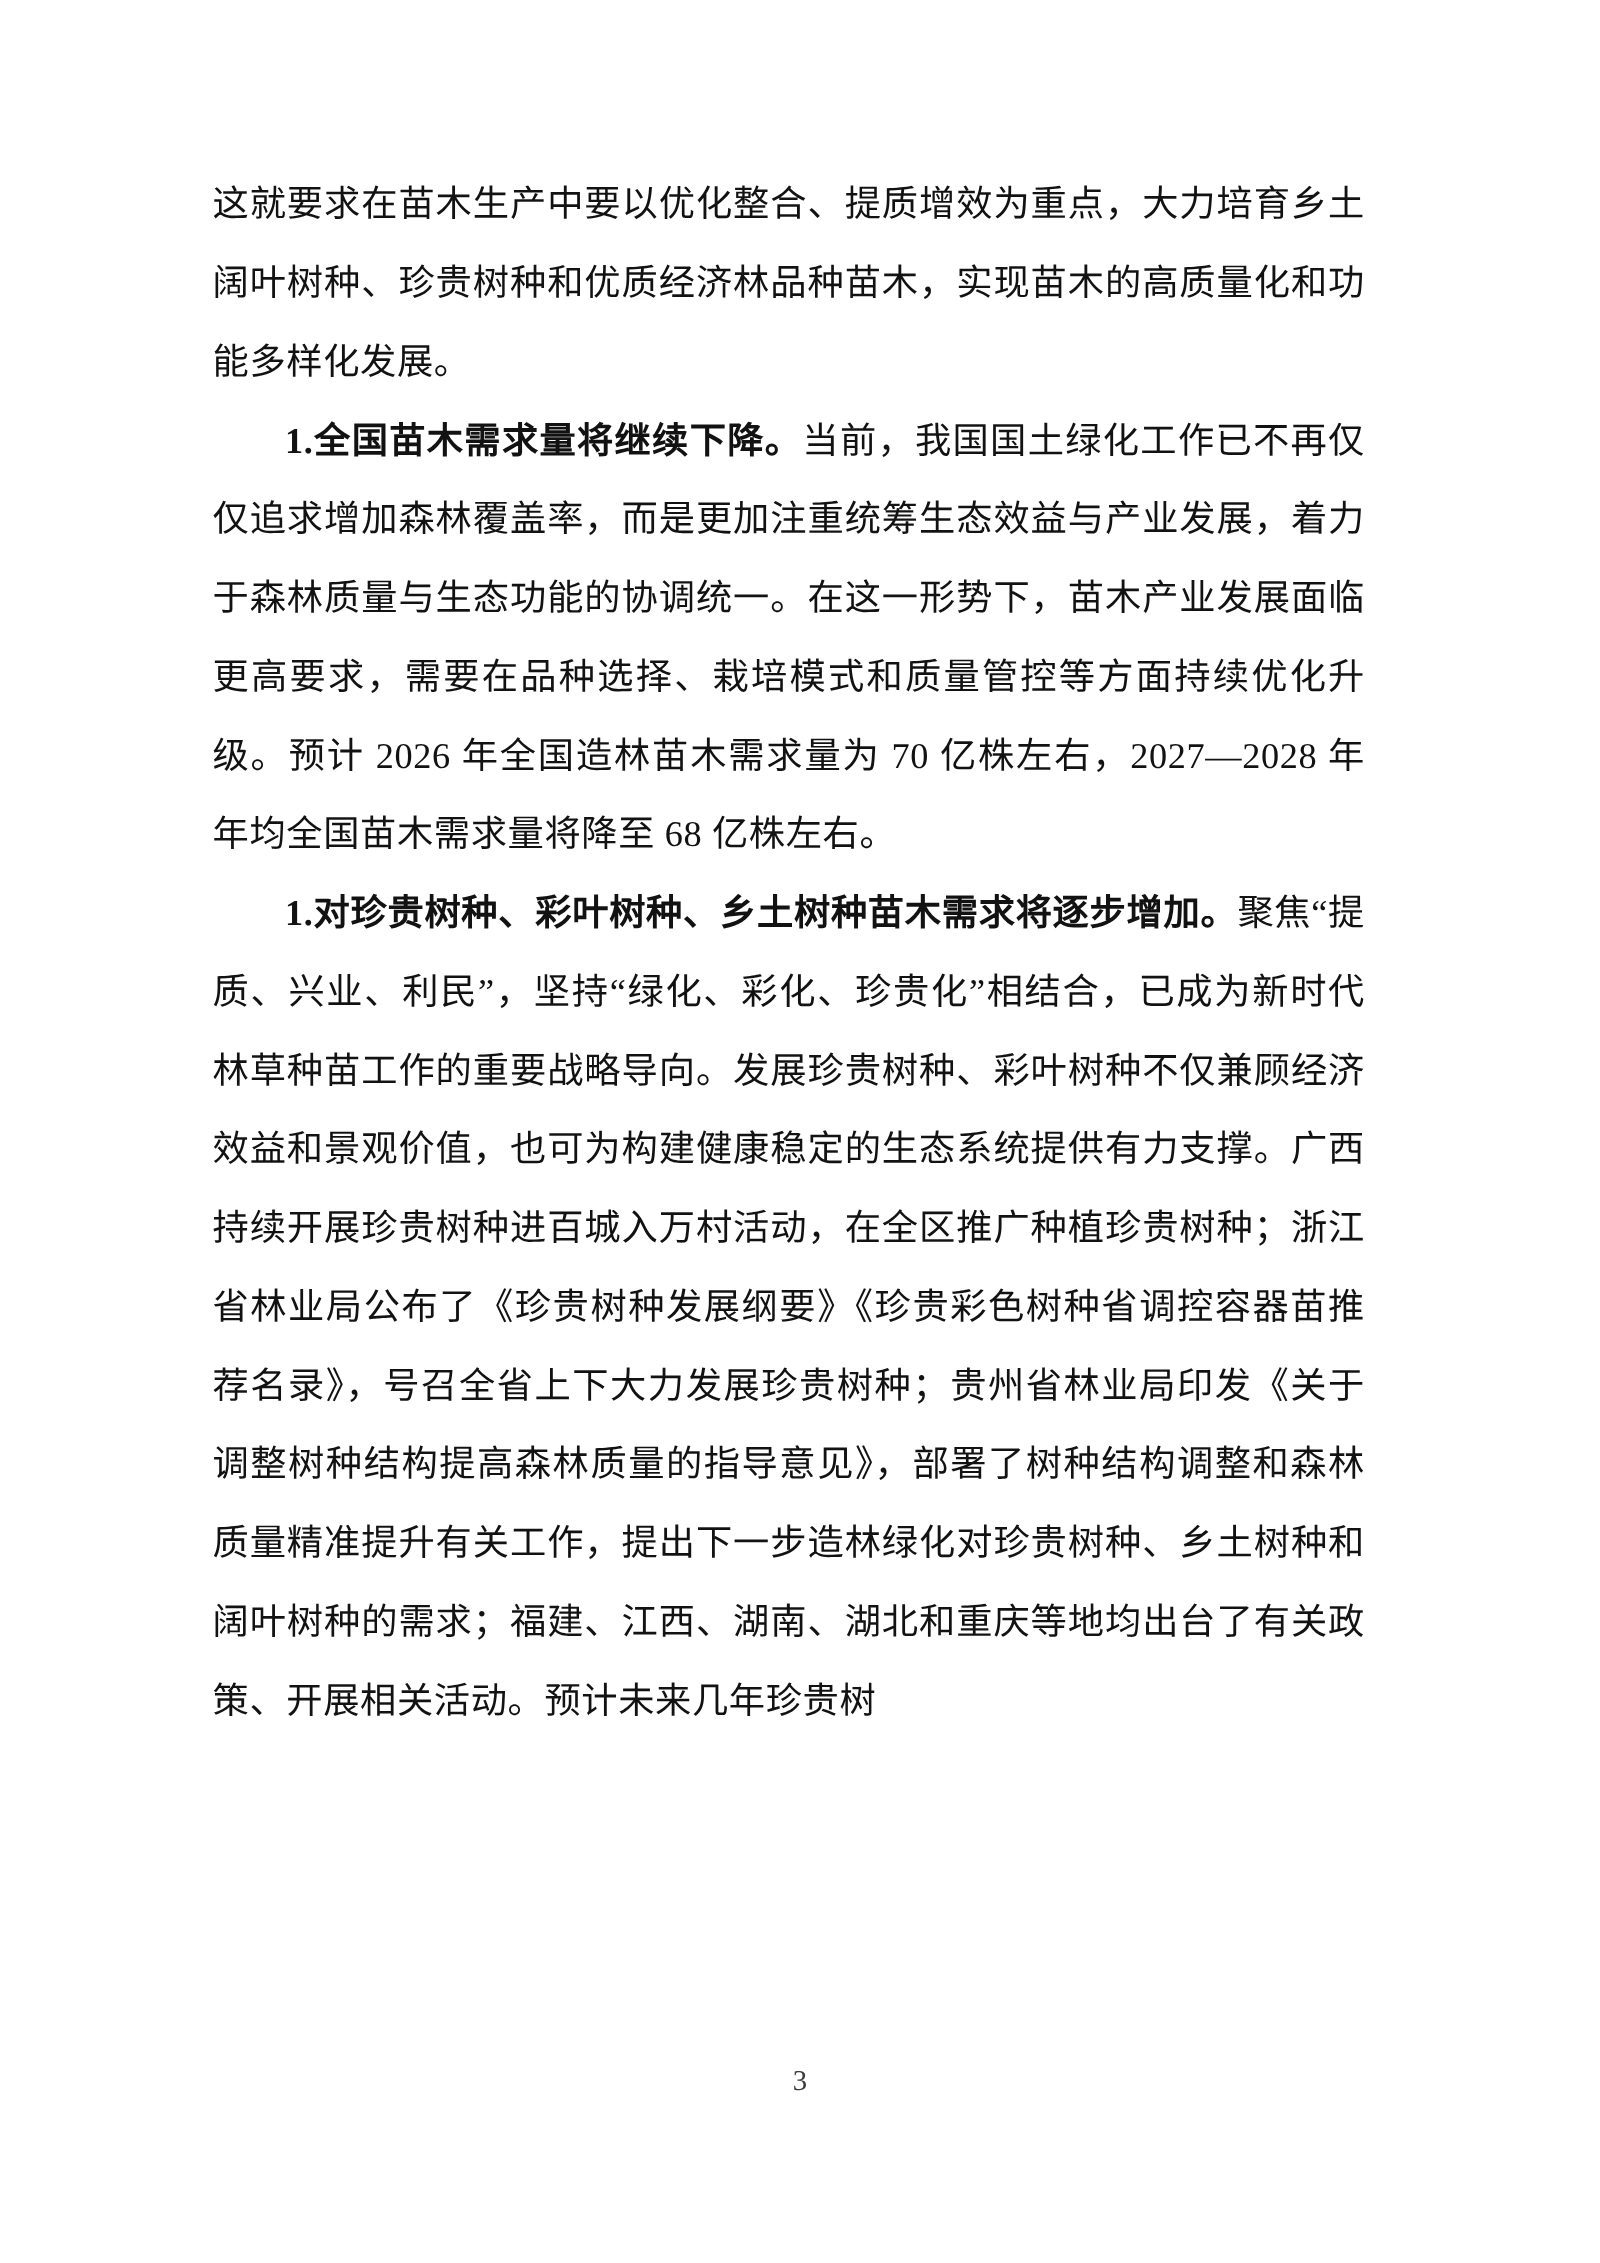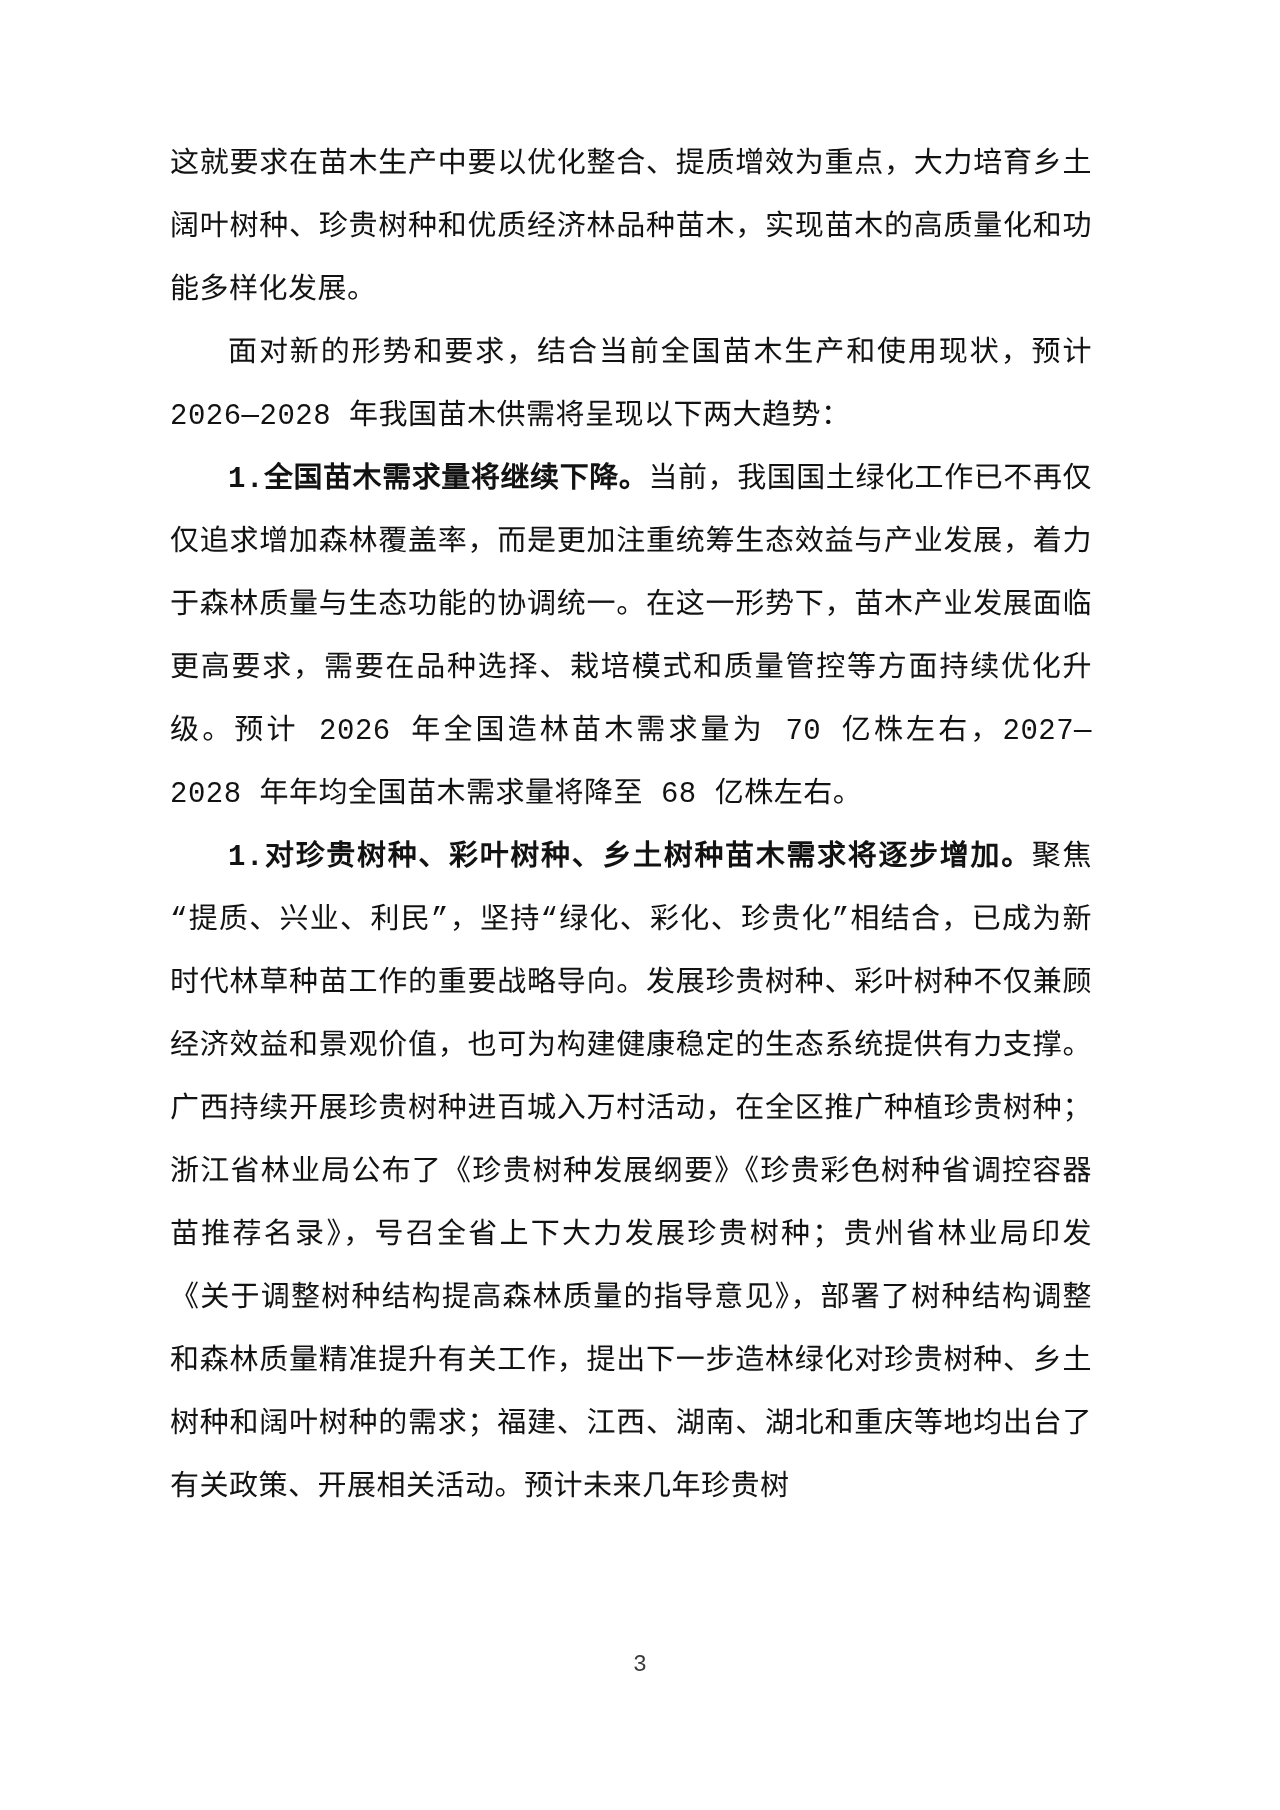--- a/index.html
+++ b/index.html
@@ -6,21 +6,21 @@
     margin: 0;
     padding: 0;
     background: #ffffff;
   }
   .page {
     position: relative;
     width: 1280px;
     height: 1810px;
     background: #ffffff;
     overflow: hidden;
-    font-family: Liberation Mono, monospace;
+    font-family: Liberation Serif, serif;
   }
   .content {
     position: absolute;
     left: 170px;
     top: 133px;
     width: 922px;
     font-size: 29px;
     line-height: 63px;
     color: #121212;
     text-align: justify;
@@ -47,18 +47,17 @@
     line-height: 34px;
     color: #3a3a3a;
   }
 </style>
 </head>
 <body>
 
 <div class="page">
   <main class="content" id="doc-body">
       <p><span>这就要求在苗木生产中要以优化整合、提质增效为重点，大力培育乡土阔叶树种、珍贵树种和优质经济林品种苗木，实现苗木的高质量化和功能多样化发展。</span></p>
-      <p class="indent"><span>面对新的形势和要求，结合当前全国苗木生产和使用现状，预计 2026—2028 年我国苗木供需将呈现以下两大趋势：</span></p>
       <p class="indent"><span class="run-bold">1.全国苗木需求量将继续下降。</span><span>当前，我国国土绿化工作已不再仅仅追求增加森林覆盖率，而是更加注重统筹生态效益与产业发展，着力于森林质量与生态功能的协调统一。在这一形势下，苗木产业发展面临更高要求，需要在品种选择、栽培模式和质量管控等方面持续优化升级。预计 2026 年全国造林苗木需求量为 70 亿株左右，2027—2028 年年均全国苗木需求量将降至 68 亿株左右。</span></p>
       <p class="indent"><span class="run-bold">1.对珍贵树种、彩叶树种、乡土树种苗木需求将逐步增加。</span><span>聚焦“提质、兴业、利民”，坚持“绿化、彩化、珍贵化”相结合，已成为新时代林草种苗工作的重要战略导向。发展珍贵树种、彩叶树种不仅兼顾经济效益和景观价值，也可为构建健康稳定的生态系统提供有力支撑。广西持续开展珍贵树种进百城入万村活动，在全区推广种植珍贵树种；浙江省林业局公布了《珍贵树种发展纲要》《珍贵彩色树种省调控容器苗推荐名录》，号召全省上下大力发展珍贵树种；贵州省林业局印发《关于调整树种结构提高森林质量的指导意见》，部署了树种结构调整和森林质量精准提升有关工作，提出下一步造林绿化对珍贵树种、乡土树种和阔叶树种的需求；福建、江西、湖南、湖北和重庆等地均出台了有关政策、开展相关活动。预计未来几年珍贵树</span></p>
     </main>
   <div class="footer">3</div>
 </div>
 
 </body></html>

